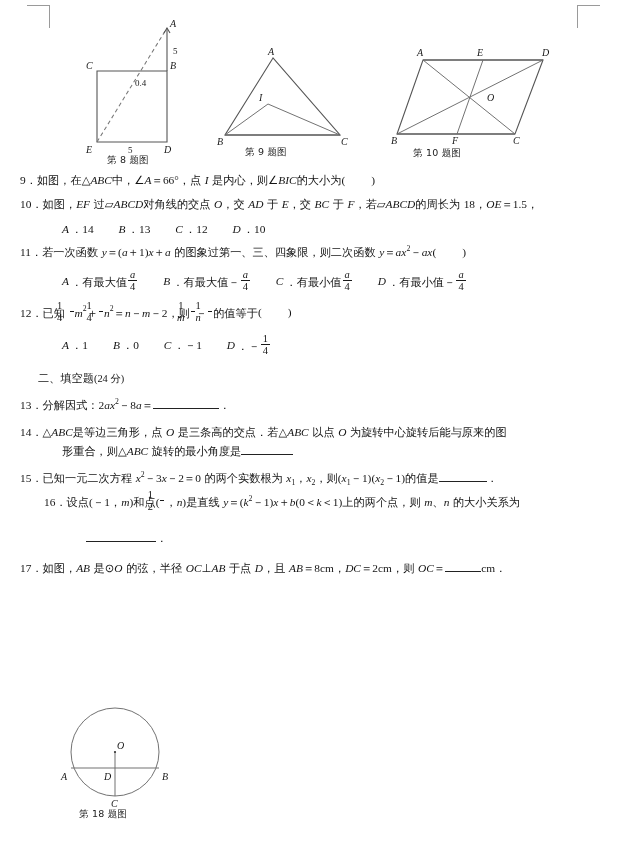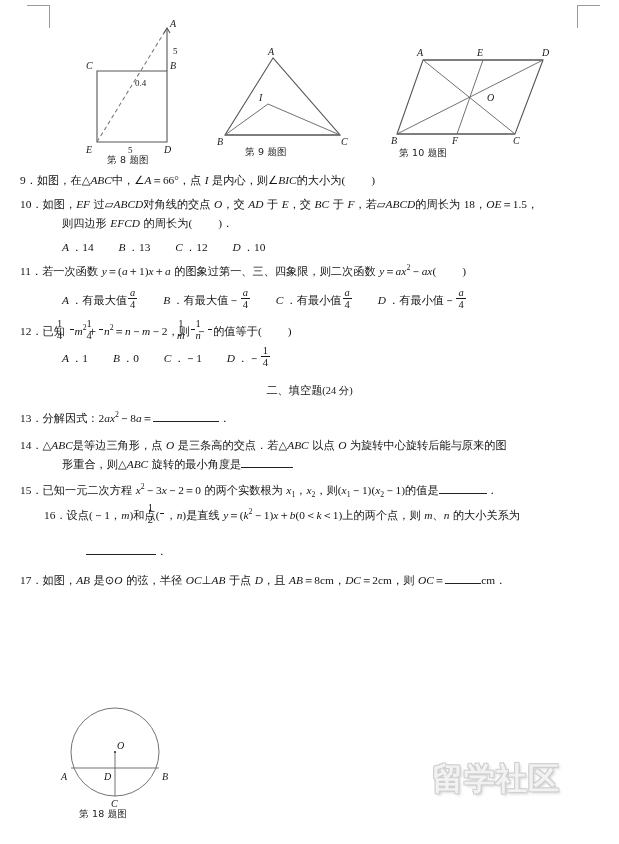--- a/index.html
+++ b/index.html
@@ -90,24 +90,24 @@
     white-space: nowrap;
   }
   .opt { display: inline-block; margin-right: 22px; }
   .opt-letter {
     font-style: italic;
     font-family: "Liberation Serif", serif;
     margin-right: 2px;
   }
   .sect-head {
     display: block;
+    padding-left: 38px;
     margin-top: 14px;
     margin-bottom: 10px;
     font-size: 11.6px;
-    text-align: center;
   }
   .cn { font-family: "DejaVu Sans", sans-serif; font-size: 11.2px; }
   .mi { font-style: italic; font-family: "Liberation Serif", serif; }
   .mn { font-family: "Liberation Serif", serif; }
   sup { font-size: .68em; vertical-align: super; line-height: 0; }
   sub { font-size: .68em; vertical-align: sub; line-height: 0; }
   .blank { display: inline-block; border-bottom: 1px solid #222; vertical-align: baseline; }
   .blank.w1 { width: 66px; }
   .blank.w2 { width: 52px; }
   .blank.w3 { width: 48px; }
@@ -230,21 +230,21 @@
 
       <path class="stroke-thin" d="M 88 14 L 62 88"></path>
       <text class="lbl" x="22" y="10">A</text>
       <text class="lbl" x="82" y="10">E</text>
       <text class="lbl" x="147" y="10">D</text>
       <text class="lbl" x="92" y="55">O</text>
       <text class="lbl" x="-4" y="98">B</text>
       <text class="lbl" x="57" y="98">F</text>
       <text class="lbl" x="118" y="98">C</text>
     </svg>
-    <span class="fig-cap" style="left:4px; top:101px;">第 10 题图</span>
+    <span class="fig-cap" style="left:18px; top:101px;">第 10 题图</span>
   </div>
 </div>
 
 <div class="fig fig-circle">
   <svg width="130" height="110" viewBox="0 0 130 110">
     <circle class="stroke-thin" cx="60" cy="52" r="44"></circle>
 
     <path class="stroke-thin" d="M 16 68 L 104 68"></path>
 
     <path class="stroke-thin" d="M 60 52 L 60 96"></path>
@@ -264,23 +264,20 @@
   <div class="q">
     <span class="qrow">
       <span class="mn">9</span><span class="cn">．如图，在</span><span class="mn">△</span><span class="mi">ABC</span><span class="cn">中，</span><span class="mn">∠</span><span class="mi">A</span><span class="mn">＝66°</span><span class="cn">，点 </span><span class="mi">I</span><span class="cn"> 是内心，则</span><span class="mn">∠</span><span class="mi">BIC</span><span class="cn">的大小为</span><span class="paren">(<span class="gap"></span>)</span>
     </span>
   </div>
 
   <div class="q" style="margin-top:6px;">
     <span class="qrow">
       <span class="mn">10</span><span class="cn">．如图，</span><span class="mi">EF</span><span class="cn"> 过</span><span class="mn">▱</span><span class="mi">ABCD</span><span class="cn">对角线的交点 </span><span class="mi">O</span><span class="cn">，交 </span><span class="mi">AD</span><span class="cn"> 于 </span><span class="mi">E</span><span class="cn">，交 </span><span class="mi">BC</span><span class="cn"> 于 </span><span class="mi">F</span><span class="cn">，若</span><span class="mn">▱</span><span class="mi">ABCD</span><span class="cn">的周长为 </span><span class="mn">18</span><span class="cn">，</span><span class="mi">OE</span><span class="mn">＝1.5</span><span class="cn">，</span>
     </span>
-    <span class="qrow cont">
-      <span class="cn">则四边形 </span><span class="mi">EFCD</span><span class="cn"> 的周长为</span><span class="paren">(<span class="gap"></span>)</span><span class="cn">．</span>
-    </span>
     <span class="opts">
       <span class="opt"><span class="opt-letter">A</span><span class="mn">．</span><span class="mn">14</span></span>
       <span class="opt"><span class="opt-letter">B</span><span class="mn">．</span><span class="mn">13</span></span>
       <span class="opt"><span class="opt-letter">C</span><span class="mn">．</span><span class="mn">12</span></span>
       <span class="opt"><span class="opt-letter">D</span><span class="mn">．</span><span class="mn">10</span></span>
     </span>
   </div>
 
   <div class="q" style="margin-top:6px;">
     <span class="qrow">
@@ -291,21 +288,21 @@
       <span class="opt"><span class="opt-letter">B</span><span class="mn">．</span><span class="cn">有最大值</span><span class="mn">－</span><span class="frac"><span class="num mi">a</span><span class="den mn">4</span></span></span>
       <span class="opt"><span class="opt-letter">C</span><span class="mn">．</span><span class="cn">有最小值</span><span class="frac"><span class="num mi">a</span><span class="den mn">4</span></span></span>
       <span class="opt"><span class="opt-letter">D</span><span class="mn">．</span><span class="cn">有最小值</span><span class="mn">－</span><span class="frac"><span class="num mi">a</span><span class="den mn">4</span></span></span>
     </span>
   </div>
 
   <div class="q" style="margin-top:8px;">
     <span class="qrow">
       <span class="mn">12</span><span class="cn">．已知 </span><span class="frac"><span class="num mn">1</span><span class="den mn">4</span></span><span class="mi">m</span><span class="mn"><sup>2</sup></span><span class="mn">＋</span><span class="frac"><span class="num mn">1</span><span class="den mn">4</span></span><span class="mi">n</span><span class="mn"><sup>2</sup></span><span class="mn">＝</span><span class="mi">n</span><span class="mn">－</span><span class="mi">m</span><span class="mn">－2</span><span class="cn">，则</span><span class="frac"><span class="num mn">1</span><span class="den mi">m</span></span><span class="mn">－</span><span class="frac"><span class="num mn">1</span><span class="den mi">n</span></span><span class="cn">的值等于</span><span class="paren">(<span class="gap"></span>)</span>
     </span>
-    <span class="opts" style="margin-top:4px;">
+    <span class="opts" style="margin-top:10px;">
       <span class="opt"><span class="opt-letter">A</span><span class="mn">．</span><span class="mn">1</span></span>
       <span class="opt"><span class="opt-letter">B</span><span class="mn">．</span><span class="mn">0</span></span>
       <span class="opt"><span class="opt-letter">C</span><span class="mn">．</span><span class="mn">－1</span></span>
       <span class="opt"><span class="opt-letter">D</span><span class="mn">．</span><span class="mn">－</span><span class="frac"><span class="num mn">1</span><span class="den mn">4</span></span></span>
     </span>
   </div>
 
   <div class="q">
     <span class="sect-head">
       <span class="cn">二、填空题</span><span class="mn" style="font-size:10.4px;">(24 分)</span>
@@ -344,14 +341,13 @@
 
   <div class="q" style="margin-top:12px;">
     <span class="qrow">
       <span class="mn">17</span><span class="cn">．如图，</span><span class="mi">AB</span><span class="cn"> 是</span><span class="mn">⊙</span><span class="mi">O</span><span class="cn"> 的弦，半径 </span><span class="mi">OC</span><span class="mn">⊥</span><span class="mi">AB</span><span class="cn"> 于点 </span><span class="mi">D</span><span class="cn">，且 </span><span class="mi">AB</span><span class="mn">＝8cm</span><span class="cn">，</span><span class="mi">DC</span><span class="mn">＝2cm</span><span class="cn">，则 </span><span class="mi">OC</span><span class="mn">＝</span><span class="blank w4"></span><span class="mn">cm．</span>
     </span>
   </div>
 
 </div>
 
 <div class="watermark">
-  <div class="wm-cn">留学社区</div>
 </div>
 
 </body></html>

